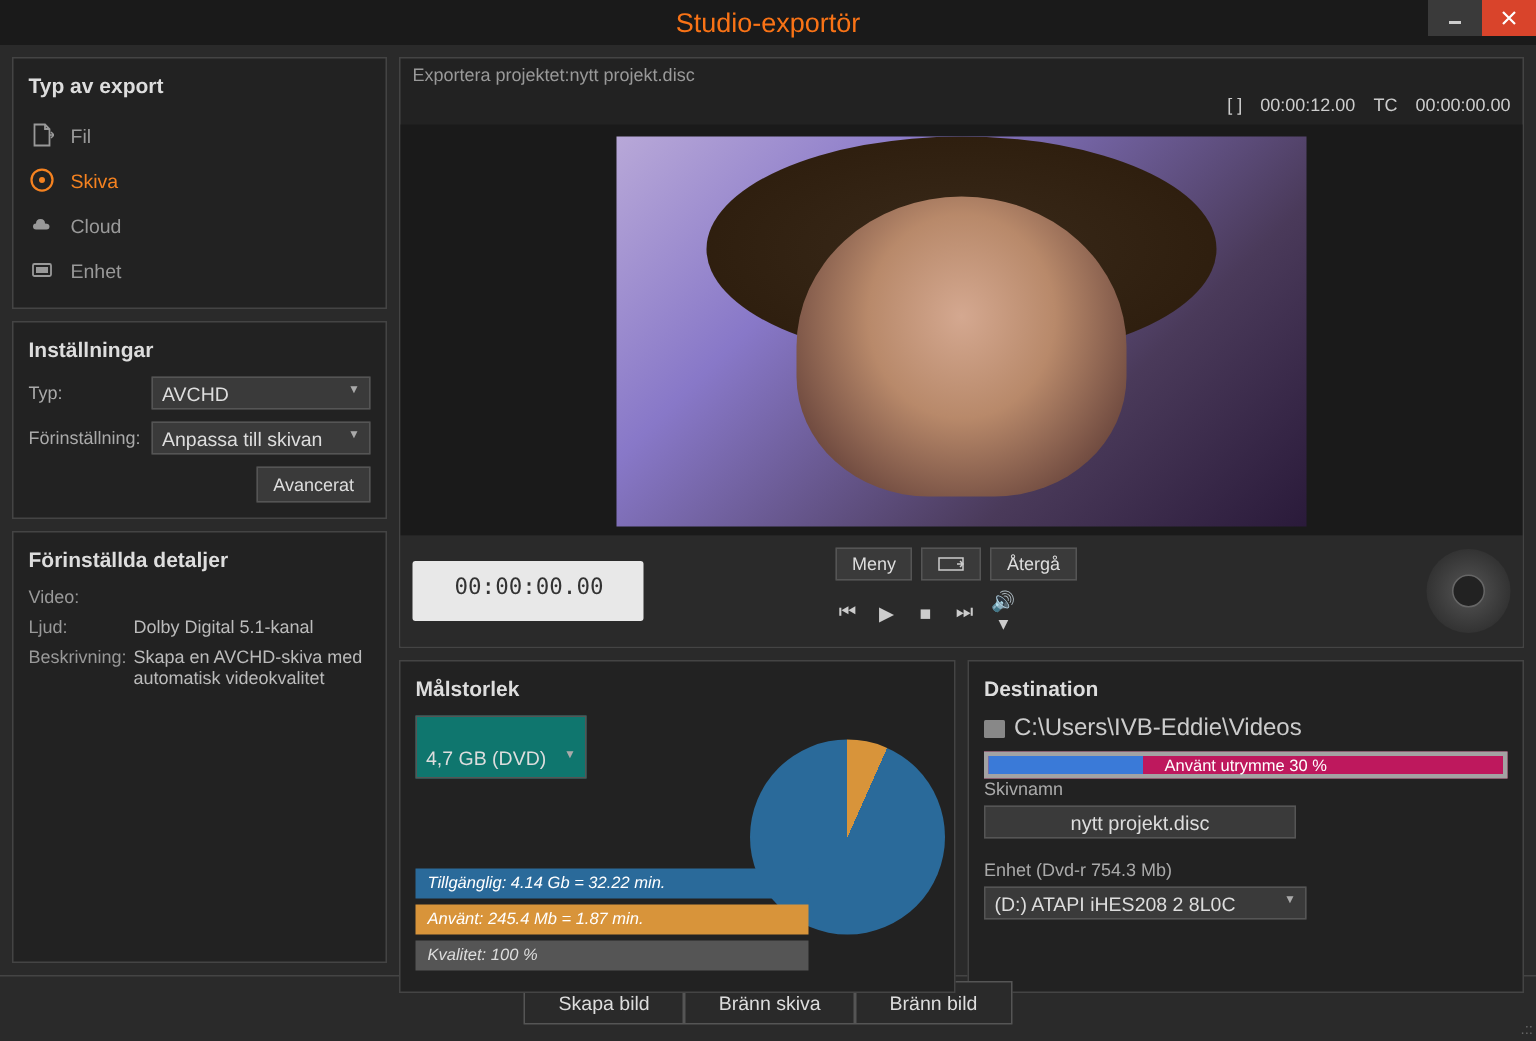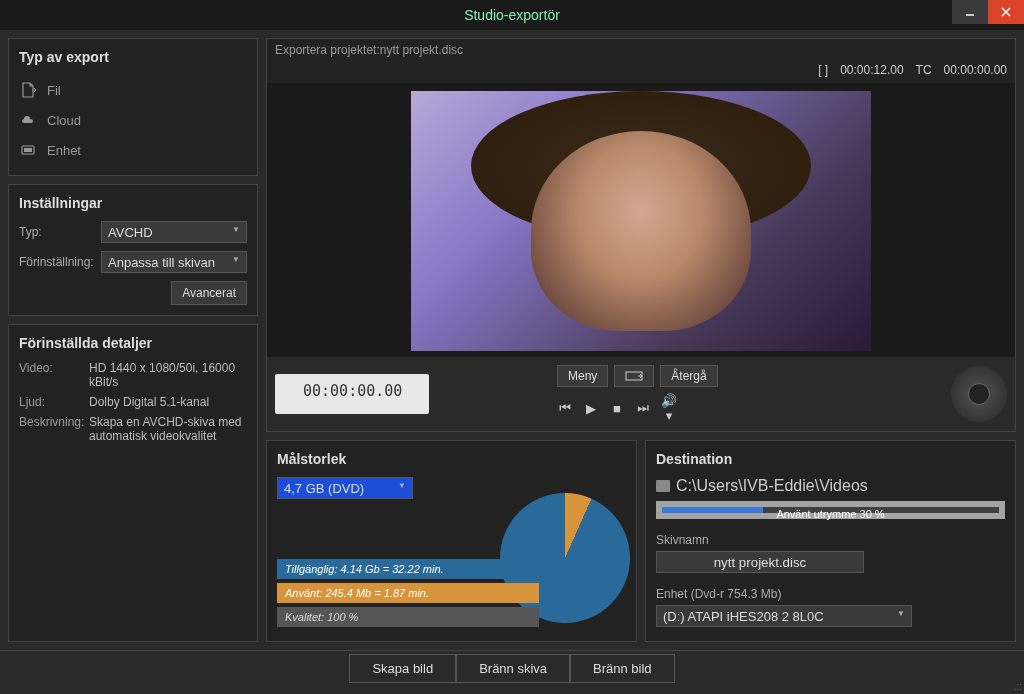--- a/index.html
+++ b/index.html
@@ -1,19 +1,19 @@
 <!DOCTYPE html>
 <html><head>
 <meta charset="utf-8">
 <style>
 * { margin: 0; padding: 0; box-sizing: border-box; font-family: Arial, sans-serif; }
 body { background: #2a2a2a; color: #ccc; width: 1024px; height: 694px; overflow: hidden; font-size: 13px; }
 
 .titlebar { height: 30px; background: #1a1a1a; display: flex; align-items: center; justify-content: center; position: relative; }
-.title { color: #86efac; font-size: 14px; }
+.title { color: #f97316; font-size: 18px; }
 .win-controls { position: absolute; right: 0; top: 0; display: flex; }
 .win-btn { width: 36px; height: 24px; display: flex; align-items: center; justify-content: center; cursor: pointer; }
 .win-min { background: #3a3a3a; }
 .win-close { background: #d9442b; }
 
 .main { display: flex; height: 620px; padding: 8px; gap: 8px; }
 .left-panel { width: 250px; display: flex; flex-direction: column; gap: 8px; }
 .panel { background: #222; border: 1px solid #444; padding: 10px; }
 
 .panel-header { font-weight: bold; color: #ddd; margin-bottom: 10px; font-size: 14px; }
@@ -50,34 +50,34 @@
 .ctrl-btn { background: #3a3a3a; border: 1px solid #555; color: #ddd; padding: 3px 10px; cursor: pointer; font-size: 12px; height: 22px; display: flex; align-items: center; text-align: center; }
 .play-controls { display: flex; gap: 10px; align-items: center; }
 .play-icon { color: #ccc; cursor: pointer; width: 16px; text-align: center; }
 .nav-wheel { width: 56px; height: 56px; background: radial-gradient(circle, #555 0%, #333 70%); border-radius: 50%; margin-left: auto; position: relative; }
 .nav-wheel::before { content: ''; position: absolute; top: 50%; left: 50%; transform: translate(-50%,-50%); width: 20px; height: 20px; background: #222; border-radius: 50%; border: 1px solid #666; }
 
 .bottom-panels { display: flex; gap: 8px; flex: 1; }
 .target-panel { flex: 1; background: #222; border: 1px solid #444; padding: 10px; position: relative; }
 .dest-panel { flex: 1; background: #222; border: 1px solid #444; padding: 10px; }
 
-.size-select { width: 136px; background: #1d4ed8; border: 1px solid #555; color: #ddd; padding: 3px 6px; height: 22px; position: relative; cursor: pointer; margin-bottom: 10px; }
+.size-select { width: 114px; background: #0f766e; border: 1px solid #555; color: #ddd; padding: 20px 6px; height: 22px; position: relative; cursor: pointer; margin-bottom: 10px; }
 .size-select::after { content: '▼'; position: absolute; right: 6px; font-size: 8px; color: #aaa; }
 
 .pie-chart { position: absolute; right: 6px; top: 52px; width: 130px; height: 130px; }
 .pie-bg { position: absolute; width: 100%; height: 100%; border-radius: 50%; background: conic-gradient(#d8943a 0deg 24deg, #2a6a9a 24deg 360deg); }
 .info-bar { padding: 4px 8px; margin-bottom: 4px; font-size: 11px; position: relative; z-index: 2; width: 262px; font-style: italic; }
 .bar-avail { background: #2a6a9a; color: #fff; }
 .bar-used { background: #d8943a; color: #fff; }
 .bar-qual { background: #555; color: #ddd; }
 .info-bars { margin-top: 60px; }
 
 .dest-path { display: flex; align-items: center; gap: 6px; margin-bottom: 6px; font-size: 16px; }
 .folder-icon { width: 14px; height: 12px; background: #888; border-radius: 1px; }
-.progress-bar { height: 18px; background: #404040; border: 6px solid #a3a3a3; position: relative; margin-bottom: 14px; }
+.progress-bar { height: 18px; background: #be185d; border: 3px solid #a3a3a3; position: relative; }
 .progress-fill { height: 100%; background: #3a7ad8; width: 30%; }
 .progress-text { position: absolute; top: 1px; left: 0; right: 0; text-align: center; font-size: 11px; color: #fff; }
 
 .dest-label { font-size: 12px; color: #aaa; margin-bottom: 4px; }
 .dest-input { width: 208px; background: #3a3a3a; border: 1px solid #555; color: #ddd; padding: 3px 6px; height: 22px; text-align: center; margin-bottom: 14px; }
 
 .footer { height: 36px; display: flex; justify-content: center; align-items: center; gap: 0; border-top: 1px solid #444; }
 .footer-btn { background: #2a2a2a; border: 1px solid #555; color: #ddd; padding: 6px 22px; cursor: pointer; font-size: 13px; }
 .resize-grip { position: absolute; bottom: 2px; right: 2px; color: #666; font-size: 10px; }
 </style>
@@ -106,20 +106,29 @@
       <div class="panel-header">Typ av export</div>
       <div class="export-item">
         <span class="export-icon">
           <svg width="16" height="16">
               <path d="M3 1 L10 1 L13 4 L13 15 L3 15 Z M10 1 L10 4 L13 4" fill="none" stroke="#999" stroke-width="1.2"></path>
               <path d="M13 8 L16 8 M14 6 L16 8 L14 10" fill="none" stroke="#999"></path>
             </svg>
         </span>
         <span>Fil</span>
       </div>
+      <div class="export-item active">
+        <span class="export-icon">
+          <svg width="16" height="16">
+              <circle cx="8" cy="8" r="7" fill="none" stroke="#f58220" stroke-width="1.5"></circle>
+              <circle cx="8" cy="8" r="2" fill="#f58220"></circle>
+            </svg>
+        </span>
+        <span>Skiva</span>
+      </div>
       <div class="export-item">
         <span class="export-icon">
           <svg width="16" height="16">
               <path d="M4 11 Q2 11 2 9 Q2 7 4 7 Q4 4 7 4 Q10 4 10 7 Q13 7 13 9 Q13 11 11 11 Z" fill="#999"></path>
             </svg>
         </span>
         <span>Cloud</span>
       </div>
       <div class="export-item">
         <span class="export-icon">
@@ -143,21 +152,20 @@
         <div class="select"><span>Anpassa till skivan</span></div>
       </div>
       <button class="btn btn-right">Avancerat</button>
       <div style="clear:both"></div>
     </div>
 
     <div class="panel" style="flex:1">
       <div class="panel-header">Förinställda detaljer</div>
       <div class="detail-row">
         <div class="detail-label">Video:</div>
-        <div class="detail-value">HD 1440 x 1080/50i, 16000 kBit/s</div>
       </div>
       <div class="detail-row">
         <div class="detail-label">Ljud:</div>
         <div class="detail-value">Dolby Digital 5.1-kanal</div>
       </div>
       <div class="detail-row">
         <div class="detail-label">Beskrivning:</div>
         <div class="detail-value">Skapa en AVCHD-skiva med automatisk videokvalitet</div>
       </div>
     </div>
@@ -233,21 +241,21 @@
         </div>
         <div class="progress-bar">
           <div class="progress-fill"></div>
           <div class="progress-text">Använt utrymme   30 %</div>
         </div>
         <div class="dest-label">Skivnamn</div>
         <input class="dest-input" value="nytt projekt.disc" style="">
         <div class="dest-label">
           <span>Enhet</span> <span>(Dvd-r 754.3 Mb)</span>
         </div>
-        <div class="select" style="width:256px"><span>(D:) ATAPI   iHES208   2      8L0C</span></div>
+        <div class="select" style="width:215px"><span>(D:) ATAPI   iHES208   2      8L0C</span></div>
       </div>
     </div>
   </div>
 </div>
 
 <div class="footer">
   <button class="footer-btn">Skapa bild</button>
   <button class="footer-btn">Bränn skiva</button>
   <button class="footer-btn">Bränn bild</button>
 </div>

